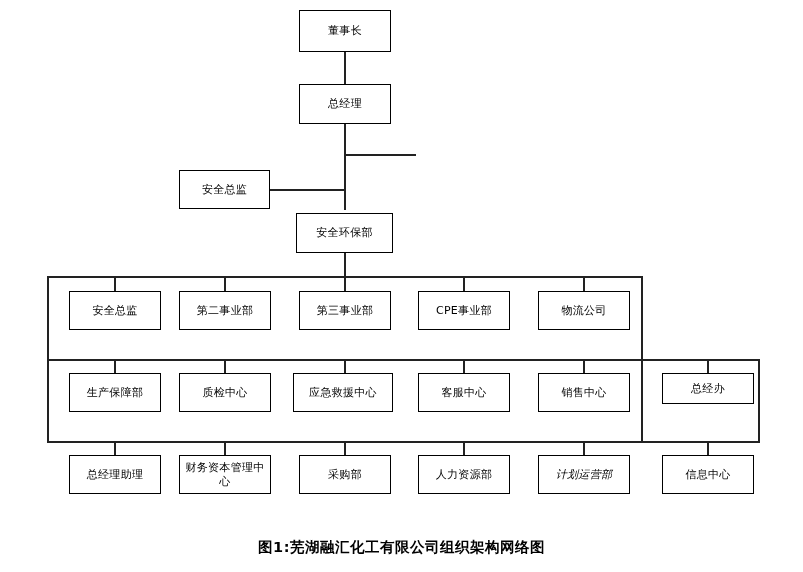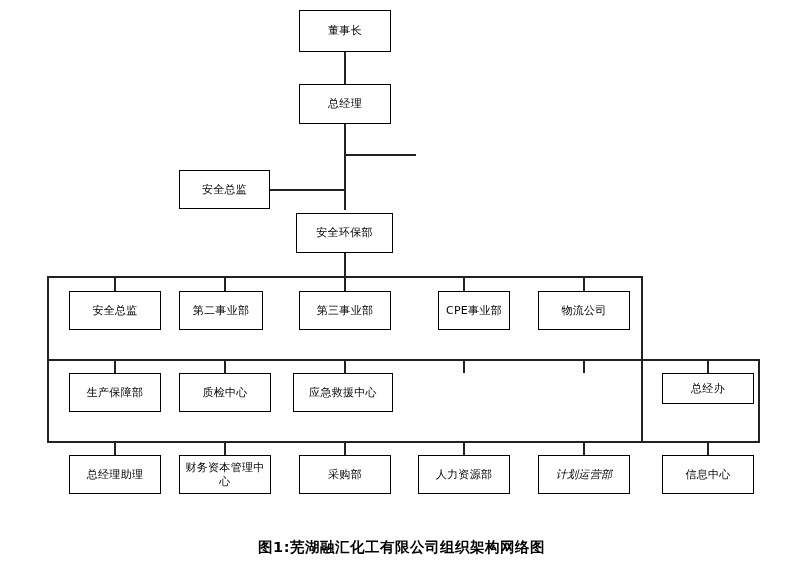--- a/index.html
+++ b/index.html
@@ -99,28 +99,30 @@
   <div class="node" style="left:299px; top:10px; width:92px; height:42px;">董事长</div>
 
   <div class="node" style="left:299px; top:84px; width:92px; height:40px;">总经理</div>
 
 
   <div class="node" style="left:179px; top:170px; width:91px; height:39px;">安全总监</div>
 
   <div class="node" style="left:296px; top:213px; width:97px; height:40px;">安全环保部</div>
 
   <div class="node" style="left:69px; top:291px; width:92px; height:39px;">安全总监</div>
-  <div class="node" style="left:179px; top:291px; width:84px; height:39px;">第二事业部</div>
+  <div class="node" style="left:179px; top:291px; width:92px; height:39px;">第二事业部</div>
   <div class="node" style="left:299px; top:291px; width:92px; height:39px;">第三事业部</div>
-  <div class="node" style="left:418px; top:291px; width:72px; height:39px;margin-left:20px;">CPE事业部</div>
+  <div class="node" style="left:418px; top:291px; width:92px; height:39px;">CPE事业部</div>
   <div class="node" style="left:538px; top:291px; width:92px; height:39px;">物流公司</div>
 
   <div class="node" style="left:179px; top:373px; width:92px; height:39px;">质检中心</div>
   <div class="node" style="left:69px; top:373px; width:92px; height:39px;">生产保障部</div>
   <div class="node" style="left:293px; top:373px; width:100px; height:39px;">应急救援中心</div>
+  <div class="node" style="left:418px; top:373px; width:92px; height:39px;">客服中心</div>
+  <div class="node" style="left:538px; top:373px; width:92px; height:39px;">销售中心</div>
   <div class="node" style="left:662px; top:373px; width:92px; height:31px;">总经办</div>
 
   <div class="node" style="left:69px; top:455px; width:92px; height:39px;">总经理助理</div>
   <div class="node" style="left:179px; top:455px; width:92px; height:39px;">财务资本管理中心</div>
   <div class="node" style="left:299px; top:455px; width:92px; height:39px;">采购部</div>
   <div class="node" style="left:418px; top:455px; width:92px; height:39px;">人力资源部</div>
   <div class="node" style="left:538px; top:455px; width:92px; height:39px;font-style:italic;">计划运营部</div>
   <div class="node" style="left:662px; top:455px; width:92px; height:39px;">信息中心</div>
 
   <div class="caption" style="top:538px;">图1:芜湖融汇化工有限公司组织架构网络图</div>

